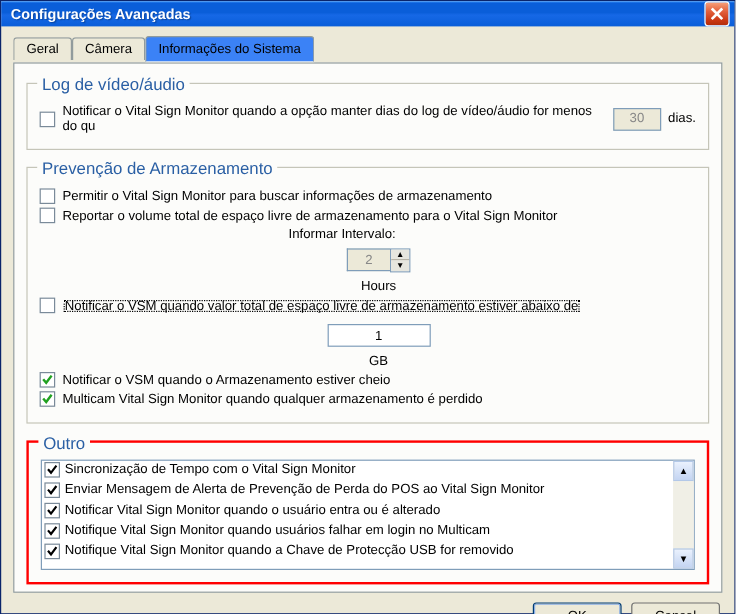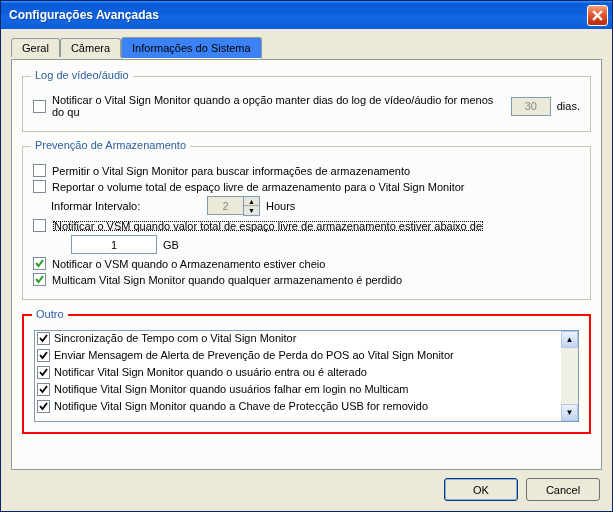--- a/index.html
+++ b/index.html
@@ -78,27 +78,27 @@
     border:1px solid #c5c5b8;
     position:relative;
     padding:14px 10px 10px 10px;
     margin-top:6px;
   }
   .groupbox-title {
     position:absolute;
     top:-8px; left:8px;
     background:#fcfcfa;
     padding:0 4px;
-    font-size:11px;
+    font-size:14px;
     color:#2a5fa4;
     text-align:right;
   }
   .groupbox.red { border:2px solid #ff0000; }
   .row { display:flex; align-items:center; gap:6px; margin:3px 0; }
-  .row.indent { padding-left:18px; }
+  .row.indent { padding-left:18px;flex-direction:column; }
   .checkbox {
     width:13px; height:13px;
     border:1px solid #7a8a99;
     background:#fff;
     display:inline-flex; align-items:center; justify-content:center;
     flex-shrink:0;
     cursor:pointer;
   }
   .checkbox.checked svg { width:11px; height:11px; }
   .checkbox:not(.checked) svg { display:none; }

